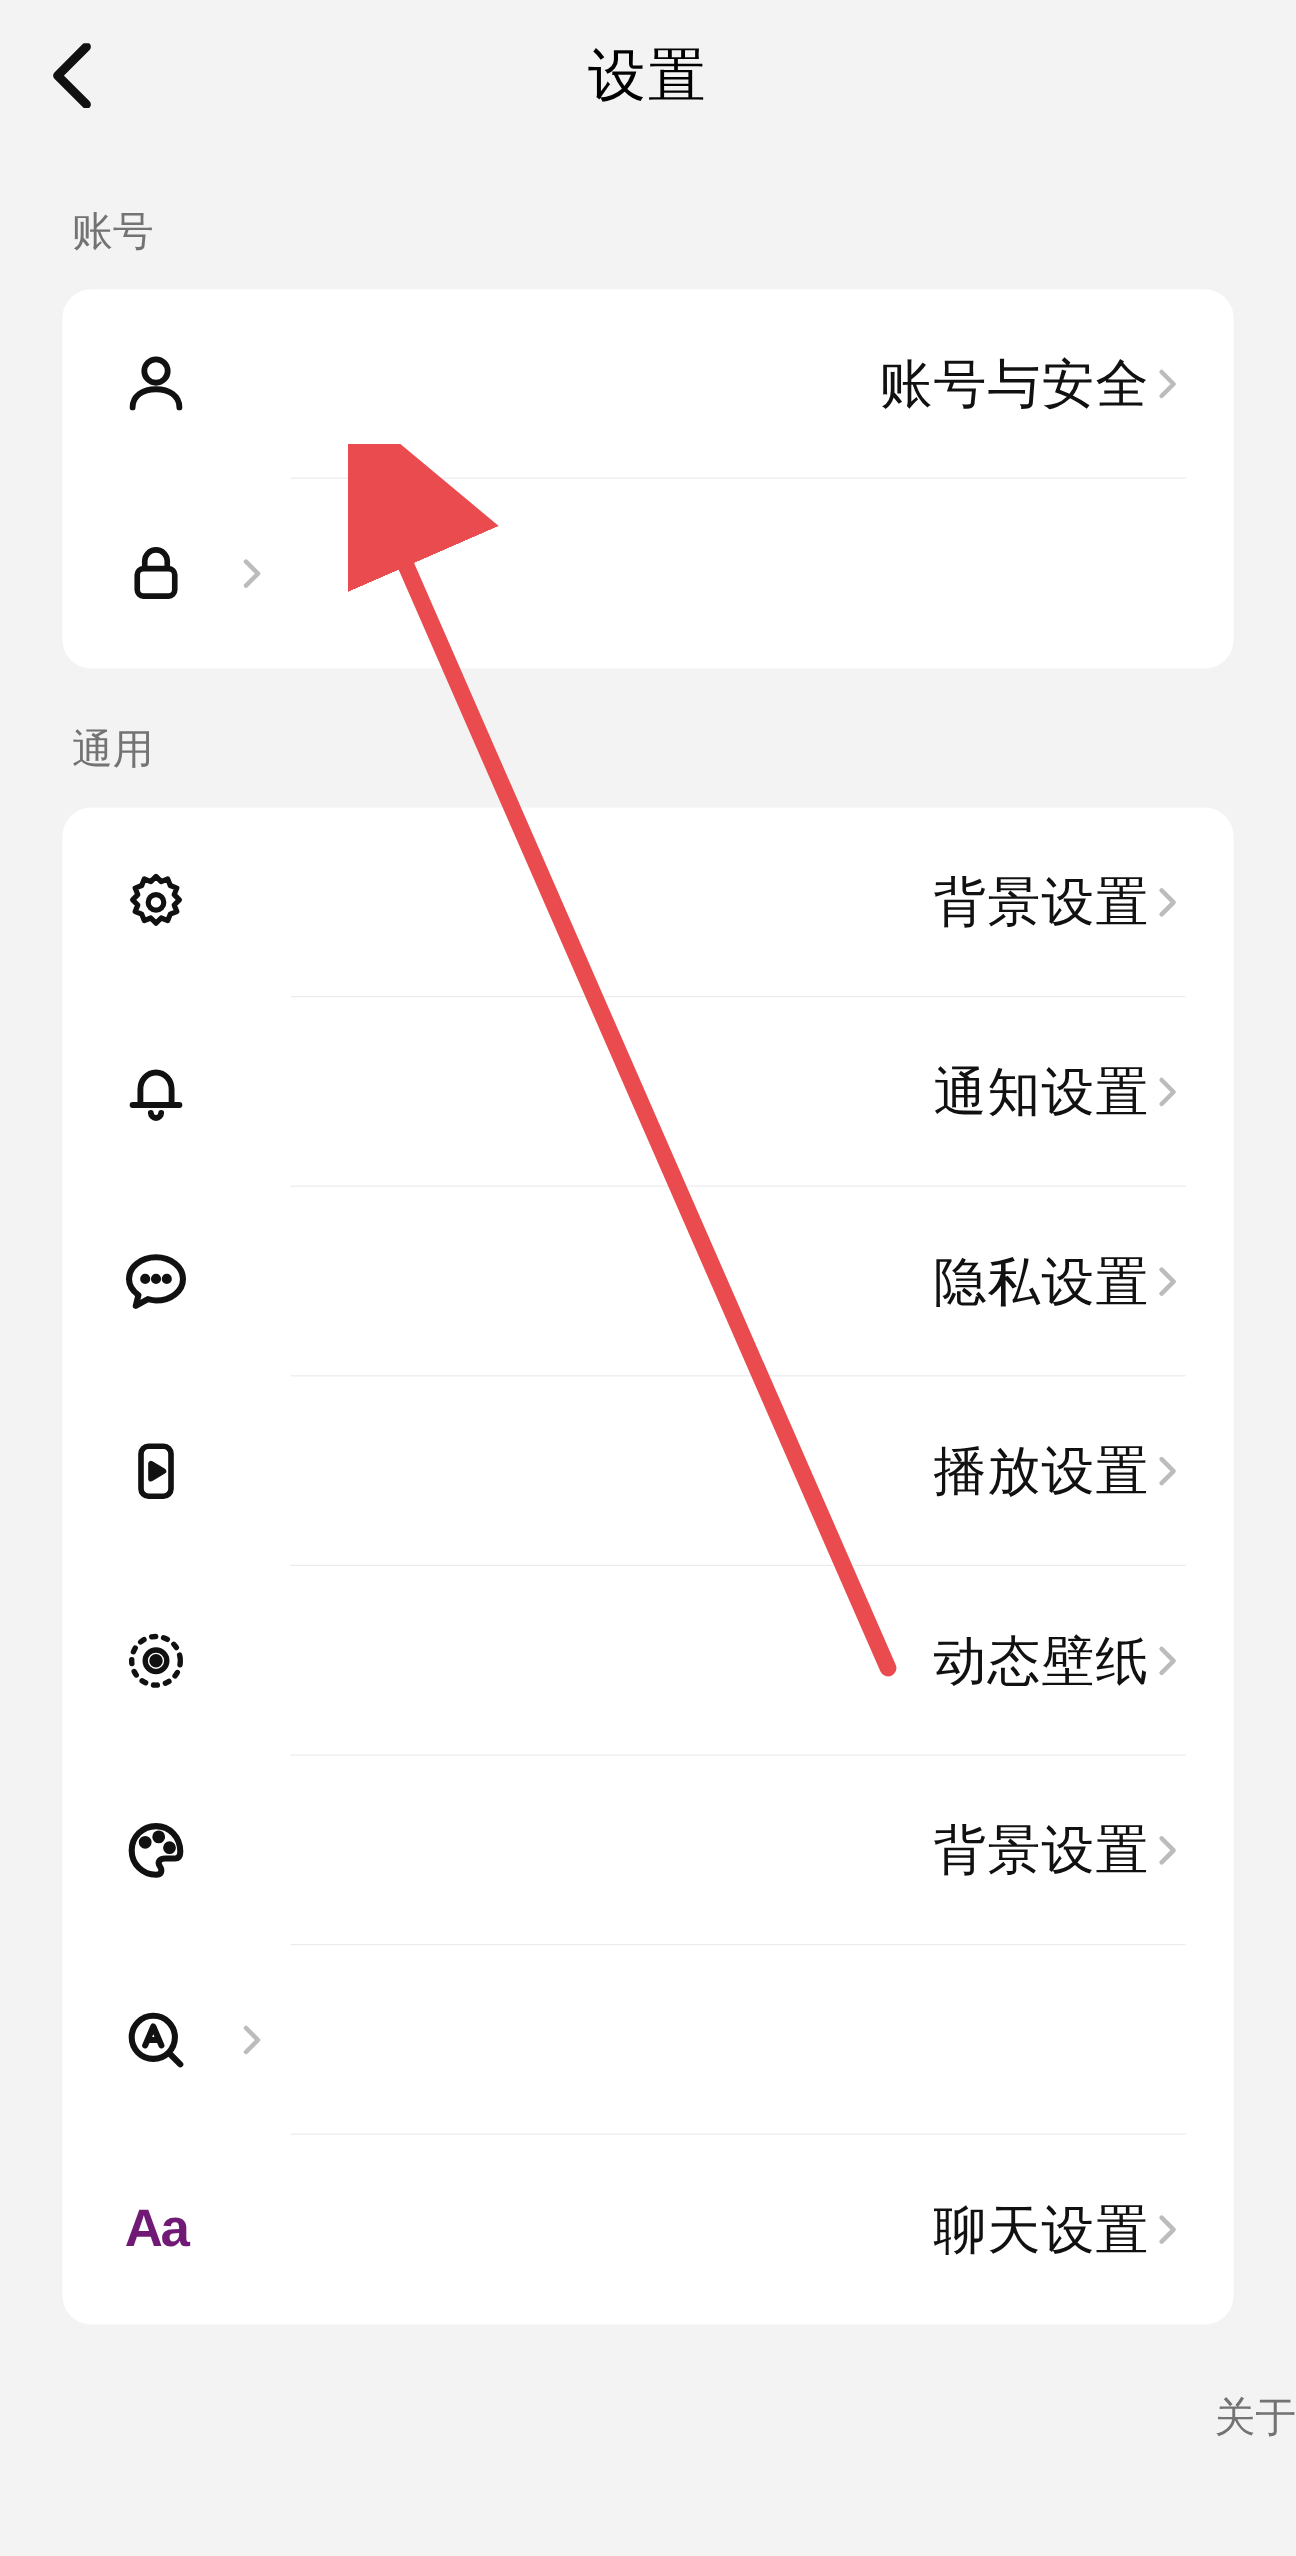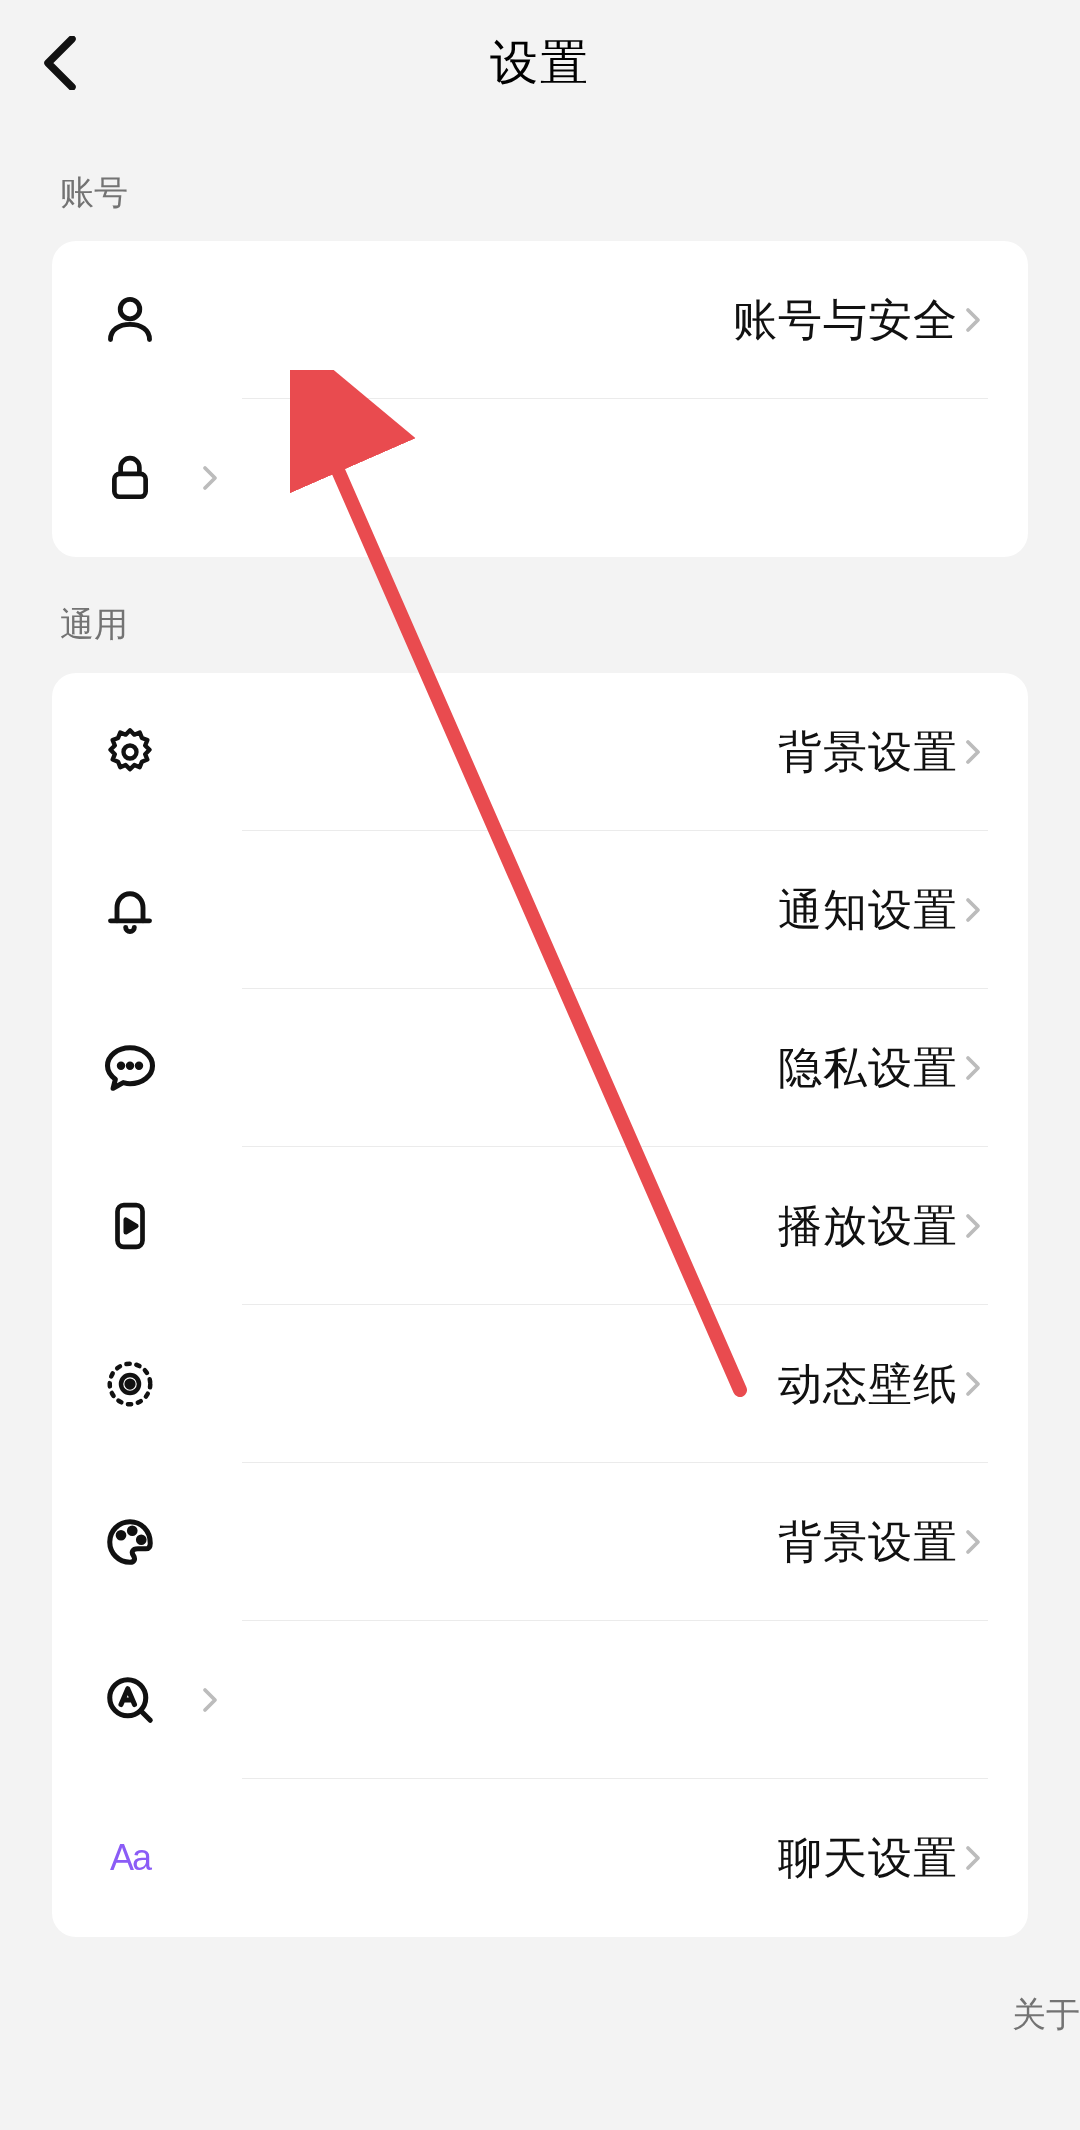--- a/index.html
+++ b/index.html
@@ -74,23 +74,23 @@
       color: #111;
       flex: 1;
       letter-spacing: 1px;
       text-align: right;
     }
     .chevron {
       width: 30px; height: 30px;
       flex-shrink: 0;
     }
     .aa-glyph {
-      font-size: 36px;
-      font-weight: 400;
-      color: #8b5cf6;
+      font-size: 44px;
+      font-weight: 700;
+      color: #701a75;
       letter-spacing: -2px;
     }
     .annotation-arrow {
       position: absolute;
       left: 290px;
       top: 370px;
       pointer-events: none;
       z-index: 50;
     }
   </style>

